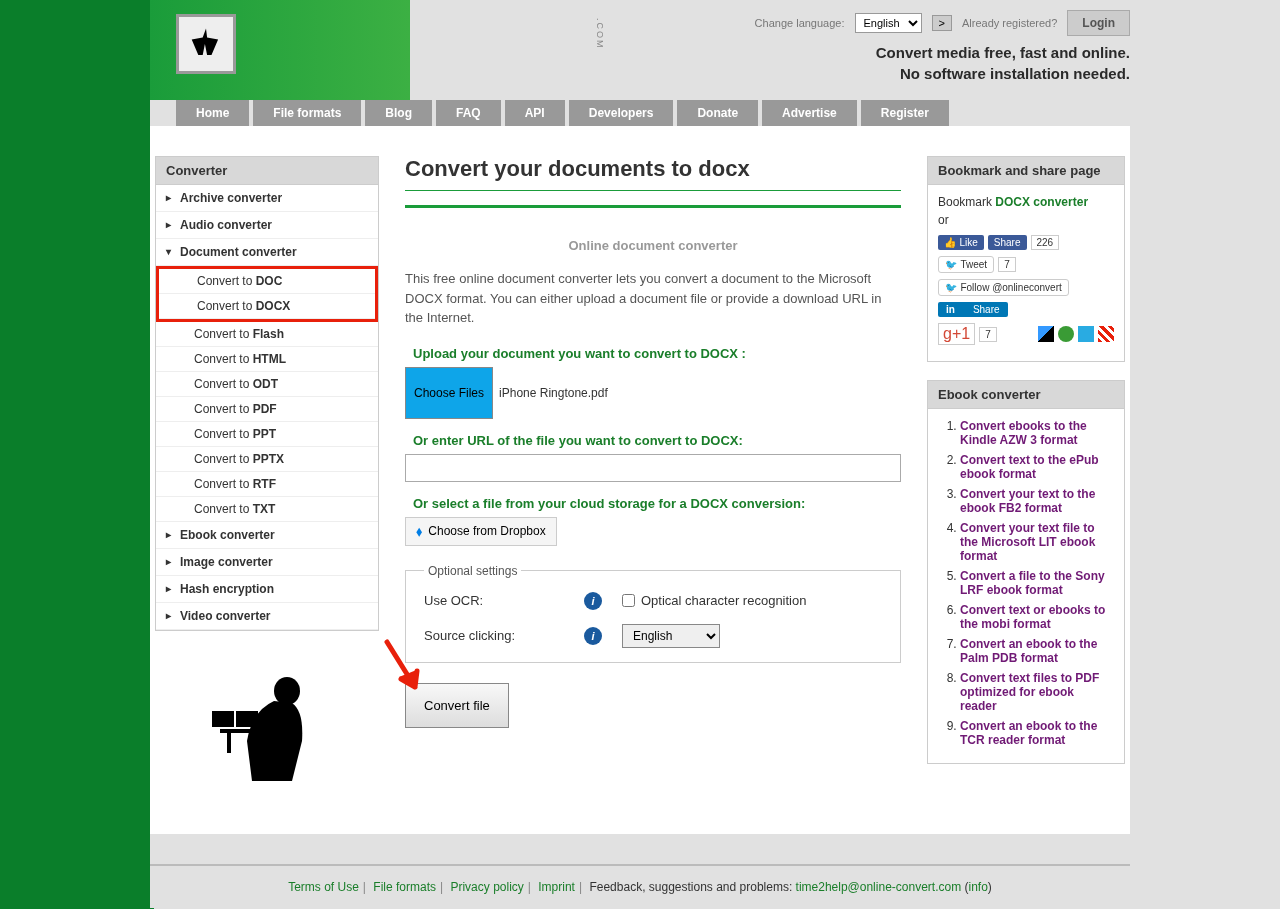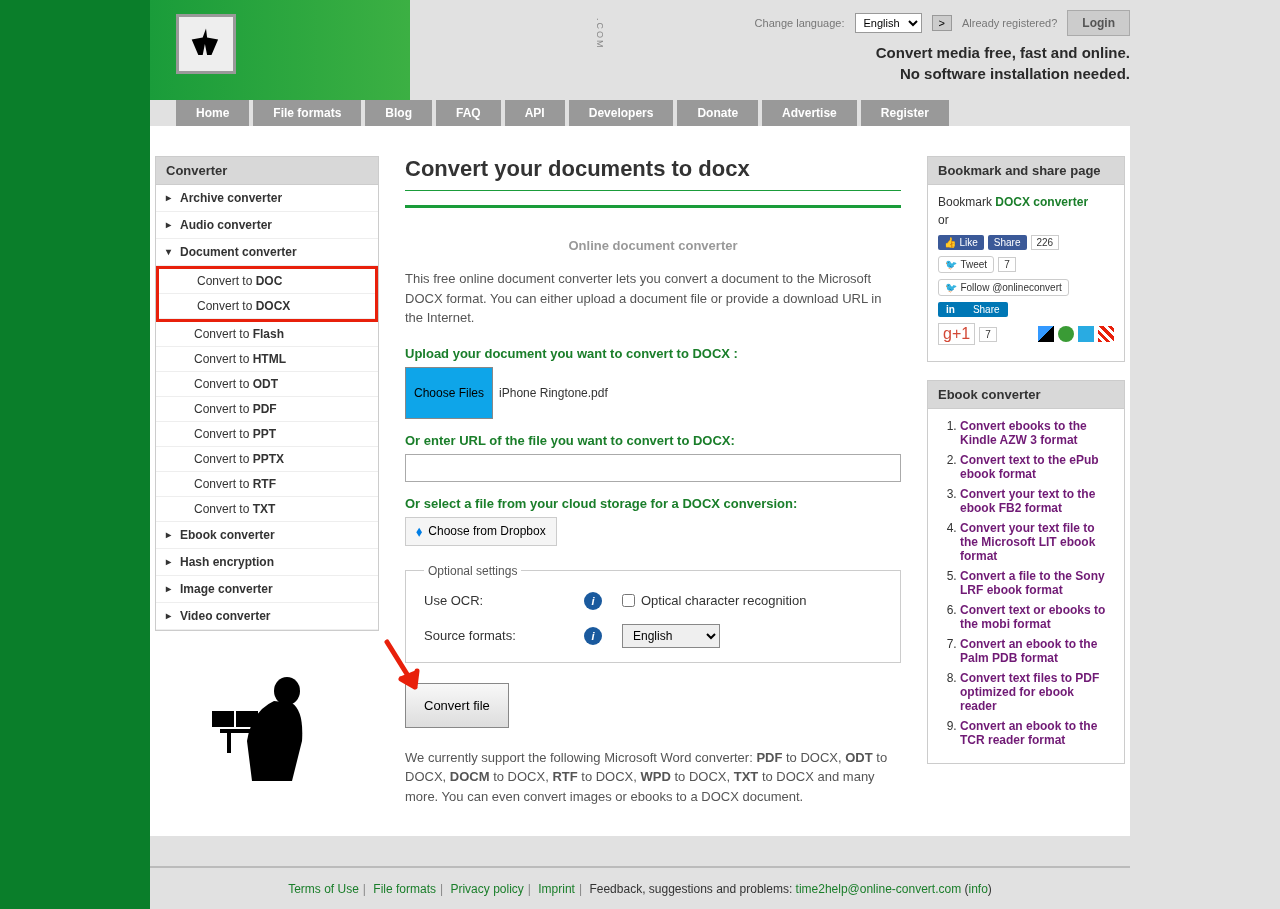--- a/index.html
+++ b/index.html
@@ -33,21 +33,21 @@
 .side-sub .fmt { font-weight: bold; }
 .highlight-box { border: 3px solid #e8200b; }
 .sidebar-img { margin-top: 20px; text-align: center; padding: 10px 0; }
 .sidebar-img svg { width: 150px; height: 130px; }
 .main { flex: 1; padding: 0 26px; }
 .main h1 { font-size: 22px; color: #333; font-weight: bold; margin-bottom: 8px; }
 .green-line { height: 3px; background: #1a9c3a; margin-bottom: 30px; }
 .green-line.thin { height: 1px; margin-bottom: 14px; }
 .subtitle { text-align: center; color: #999; font-weight: bold; font-size: 13px; margin-bottom: 16px; }
 .desc { color: #555; font-size: 13px; line-height: 1.5; margin-bottom: 18px; }
-.form-label { color: #1a7e2a; font-weight: bold; font-size: 13px; margin-bottom: 6px; }
+.form-label { color: #1a7e2a; font-weight: bold; font-size: 13px; margin-bottom: 6px; margin-left: 8px; }
 .file-row { display: flex; align-items: center; gap: 6px; margin-bottom: 14px; }
 .file-btn { border: 1px solid #888; background: #0ea5e9; padding: 18px 8px; font-size: 12px; }
 .file-name { font-size: 12px; color: #333; }
 .url-input { width: 100%; border: 1px solid #aaa; padding: 6px; font-size: 12px; margin-bottom: 14px; }
 .dropbox-btn { border: 1px solid #ccc; background: #f5f5f5; padding: 5px 10px; font-size: 12px; display: inline-flex; align-items: center; gap: 6px; margin-bottom: 18px; }
 .dropbox-icon { color: #007ee5; font-size: 14px; }
 fieldset { border: 1px solid #ccc; padding: 14px 18px; margin-bottom: 20px; }
 legend { font-size: 12px; color: #555; padding: 0 4px; }
 .opt-row { display: flex; align-items: center; margin-bottom: 14px; }
 .opt-label { width: 160px; font-size: 13px; color: #333; }
@@ -135,22 +135,22 @@
               </div>
               <div class="side-sub">Convert to <span class="fmt">Flash</span></div>
               <div class="side-sub">Convert to <span class="fmt">HTML</span></div>
               <div class="side-sub">Convert to <span class="fmt">ODT</span></div>
               <div class="side-sub">Convert to <span class="fmt">PDF</span></div>
               <div class="side-sub">Convert to <span class="fmt">PPT</span></div>
               <div class="side-sub">Convert to <span class="fmt">PPTX</span></div>
               <div class="side-sub">Convert to <span class="fmt">RTF</span></div>
               <div class="side-sub">Convert to <span class="fmt">TXT</span></div>
               <div class="side-item">Ebook converter</div>
+              <div class="side-item">Image converter</div>
               <div class="side-item">Hash encryption</div>
-              <div class="side-item">Image converter</div>
               <div class="side-item">Video converter</div>
             </div>
       </div>
       <div class="sidebar-img">
         <svg viewBox="0 0 150 130">
               <g fill="#000">
                 <ellipse cx="95" cy="30" rx="13" ry="14"></ellipse>
                 <path d="M82 40 Q60 50 55 80 L60 120 L100 120 L110 80 Q112 50 100 42 Z"></path>
                 <rect x="20" y="50" width="22" height="16"></rect>
                 <rect x="44" y="50" width="22" height="16"></rect>
@@ -186,35 +186,34 @@
 
       <fieldset>
         <legend>Optional settings</legend>
         <div class="opt-row">
           <span class="opt-label">Use OCR:</span>
           <span class="opt-icon">i</span>
           <input type="checkbox" style="">
           <span style="margin-left:6px;font-size:13px;">Optical character recognition</span>
         </div>
         <div class="opt-row" style="margin-bottom:0;">
-          <span class="opt-label">Source formats:</span>
+          <span class="opt-label">Source clicking:</span>
           <span class="opt-icon">i</span>
           <select class="lang-sel"><option>English</option></select>
         </div>
       </fieldset>
 
       <div class="convert-row">
         <svg class="arrow" width="50" height="70">
               <path d="M10 5 L38 50 M38 50 L24 42 M38 50 L40 34" stroke="#e8200b" stroke-width="5" fill="none" stroke-linecap="round"></path>
               <polygon points="38,52 22,40 42,32" fill="#e8200b"></polygon>
             </svg>
         <button class="convert-btn">Convert file</button>
       </div>
 
-      <p class="support-text" id="support-text">We currently support the following Microsoft Word converter: <b>PDF</b> to DOCX, <b>ODT</b> to DOCX, <b>DOCM</b> to DOCX, <b>RTF</b> to DOCX, <b>WPD</b> to DOCX, <b>TXT</b> to DOCX and many more. You can even convert images or ebooks to a DOCX document.</p>
     </div>
 
     <div class="rightcol">
       <div class="box">
         <div class="box-title">Bookmark and share page</div>
         <div class="box-body">
           <div style="margin-bottom:4px;"><span>Bookmark </span><a href="#">DOCX converter</a></div>
           <div style="margin-bottom:8px;">or</div>
           <div class="social-row">
             <span class="fb-like">👍 <span>Like</span></span>

